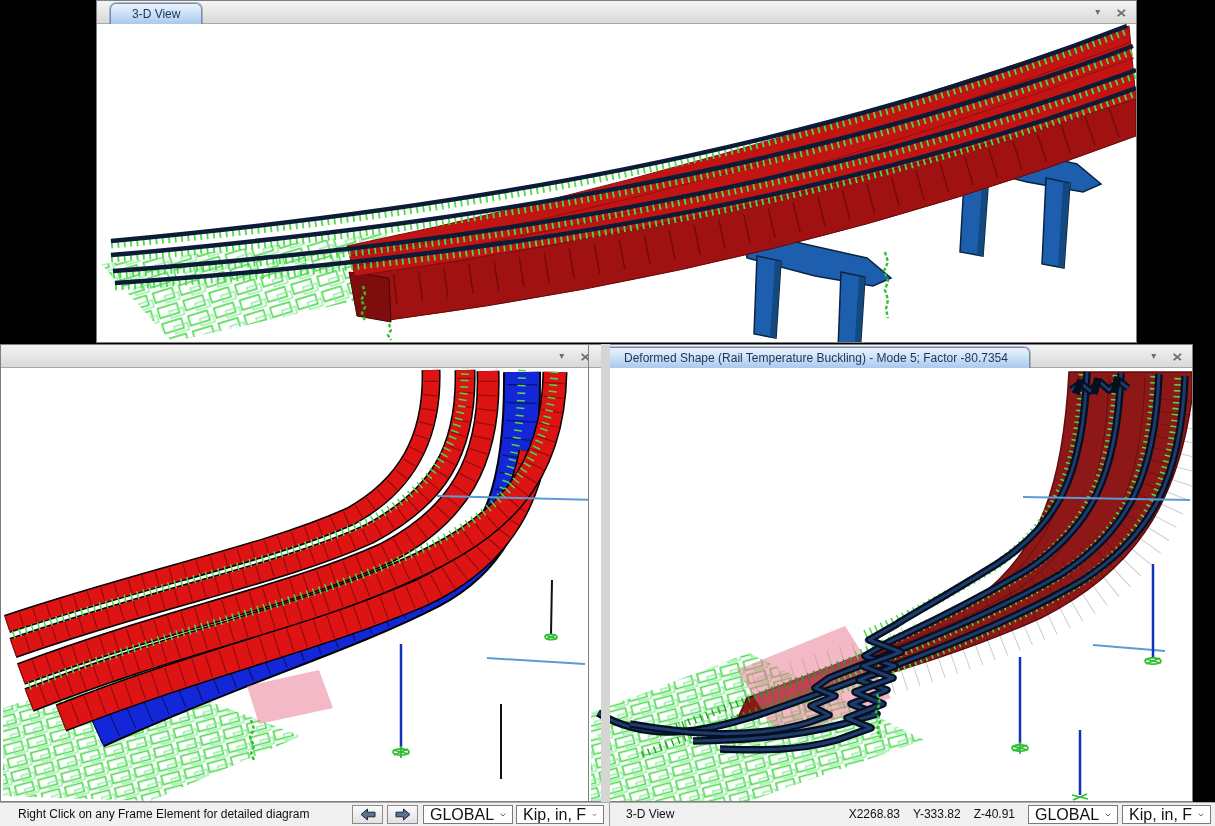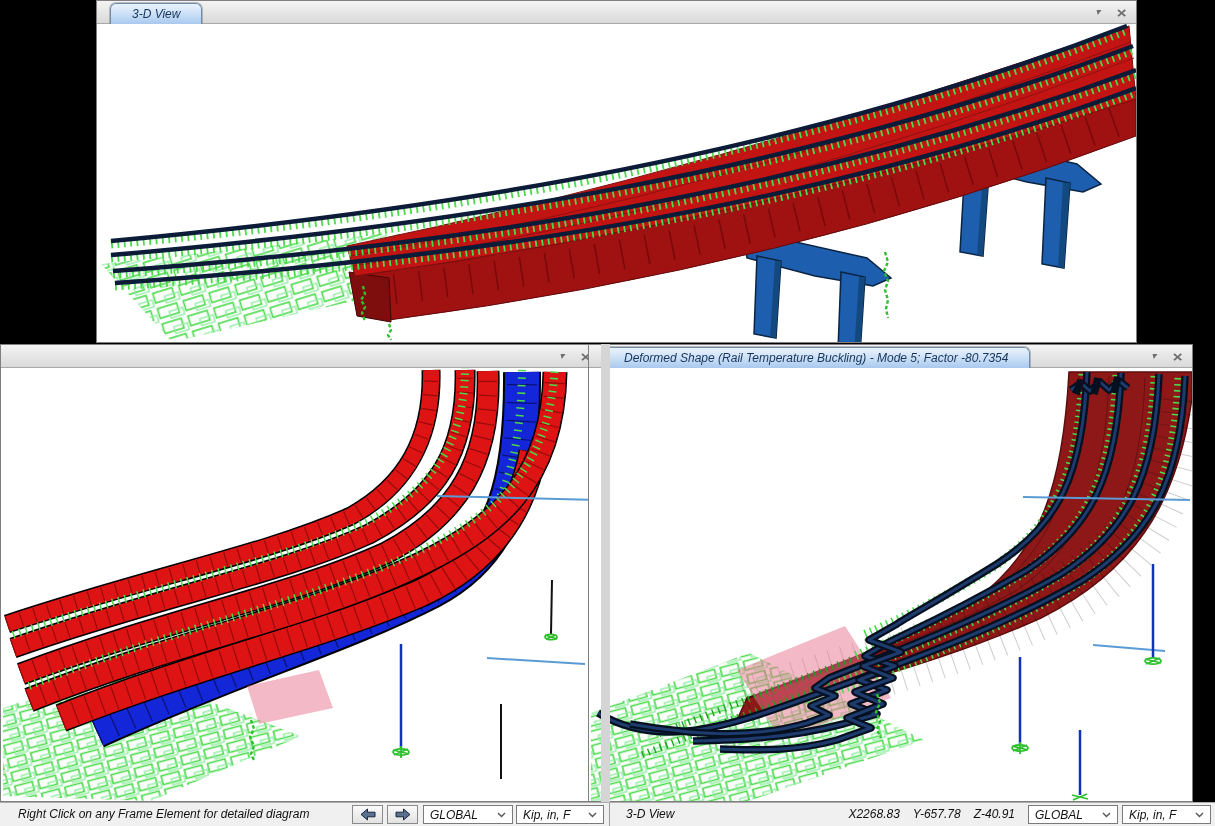--- a/index.html
+++ b/index.html
@@ -1,18 +1,18 @@
 <!DOCTYPE html>
 <html style="--app-bg: #000000; --titlebar-bg1: #f4f4f4; --titlebar-bg2: #d9d9d9; --tab-bg2: #a9c9ee; --tab-border: #6e8cae; --tab-text: #16365c; --window-border: #7f7f7f; --viewport-bg: #ffffff; --status-bg: #f0f0f0; --status-border: #acacac; --control-glyph: #6e6e6e; --deck-red: #c31414; --deck-red-side: #a01111; --deck-dark-red: #8e1717; --force-red: #de1414; --force-blue: #1326d8; --rail-navy: #0c1b38; --rail-navy-lite: #1e3b6e; --frame-green: #4ada4a; --frame-green-dark: #20a020; --pier-blue: #1d5fae; --pier-blue-dark: #0a2342; --support-blue: #5b9bd5; --arrow-navy: #5a718f;"><head>
 <meta charset="utf-8">
 <style>
   * { margin:0; padding:0; box-sizing:border-box; }
   html,body { width:1215px; height:826px; overflow:hidden; }
   body { background:var(--app-bg,#000); font-family:"Liberation Sans", sans-serif; }
-  .app { position:relative; width:1215px; height:666px; background:var(--app-bg,#000);font-style:italic; }
+  .app { position:relative; width:1215px; height:666px; background:var(--app-bg,#000); }
 
   .win { position:absolute; border:1px solid var(--window-border,#7f7f7f); background:#fff; }
   .win-top    { left:96px;  top:0;     width:1041px; height:343px; }
   .win-bl     { left:0;     top:344px; width:601px;  height:458px; }
   .win-br     { left:588px; top:344px; width:605px;  height:458px; }
   .win-gap    { position:absolute; left:601px; top:344px; width:9px; height:458px; background:#d5d5d5; }
 
   .titlebar { position:relative; height:23px;
     background:linear-gradient(180deg,var(--titlebar-bg1,#f4f4f4),var(--titlebar-bg2,#d9d9d9));
     border-bottom:1px solid #a8a8a8; }
@@ -36,21 +36,21 @@
   .statusbar { position:absolute; left:0; top:802px; width:1215px; height:24px;
     background:var(--status-bg,#f0f0f0); border-top:1px solid var(--status-border,#acacac); font-size:12px; color:#111; }
   .cell { position:absolute; top:0; height:23px;padding-left:12px; }
   .cell-left  { left:0; width:609px; }
   .cell-right { left:609px; width:606px; border-left:1px solid #9e9e9e; }
   .hint { position:absolute; left:18px; top:4px; white-space:nowrap; }
   .navbtn { position:absolute; top:2px; width:31px; height:19px; display:flex; align-items:center; justify-content:center;
     background:linear-gradient(#fafafa,#e2e2e2); border:1px solid #8a8a8a; }
   .btn-prev { left:352px; } .btn-next { left:387px; }
   .dd { position:absolute; top:2px; height:19px; background:#fff; border:1px solid #7a7a7a;
-    display:flex; align-items:center; padding:0 6px; font-size:12px; }
+    display:flex; align-items:center; padding:0 6px; font-size:16px; }
   .dd .lbl { flex:1; white-space:nowrap; }
   .dd svg { margin-left:6px; }
   .dd-l-csys  { left:423px; width:90px; } .dd-l-units { left:516px; width:88px; }
   .dd-r-csys  { right:97px; width:90px; } .dd-r-units { right:4px;  width:89px; }
   .viewname { position:absolute; left:16px; top:4px; }
   .coords { position:absolute; right:200px; top:4px; display:flex; gap:13px; white-space:nowrap; }
 
   
   .deckTop  { fill:var(--deck-red,#c31414); stroke:#7e0e0e; stroke-width:1; }
   .deckSide { fill:var(--deck-red-side,#a01111); stroke:#5e0a0a; stroke-width:1; }
@@ -327,21 +327,21 @@
         <span class="lbl">Kip, in, F</span>
         <svg width="9" height="6" viewBox="0 0 9 6">
             <polyline class="chev" points="1,1 4.5,4.5 8,1"></polyline>
           </svg>
       </div>
     </div>
     <div class="cell cell-right">
       <span class="viewname">3-D View</span>
       <span class="coords">
         <span>X2268.83</span>
-        <span>Y-657.78</span>
+        <span>Y-333.82</span>
         <span>Z-40.91</span>
       </span>
       <div class="dd dd-r-csys">
         <span class="lbl">GLOBAL</span>
         <svg width="9" height="6" viewBox="0 0 9 6">
             <polyline class="chev" points="1,1 4.5,4.5 8,1"></polyline>
           </svg>
       </div>
       <div class="dd dd-r-units">
         <span class="lbl">Kip, in, F</span>

